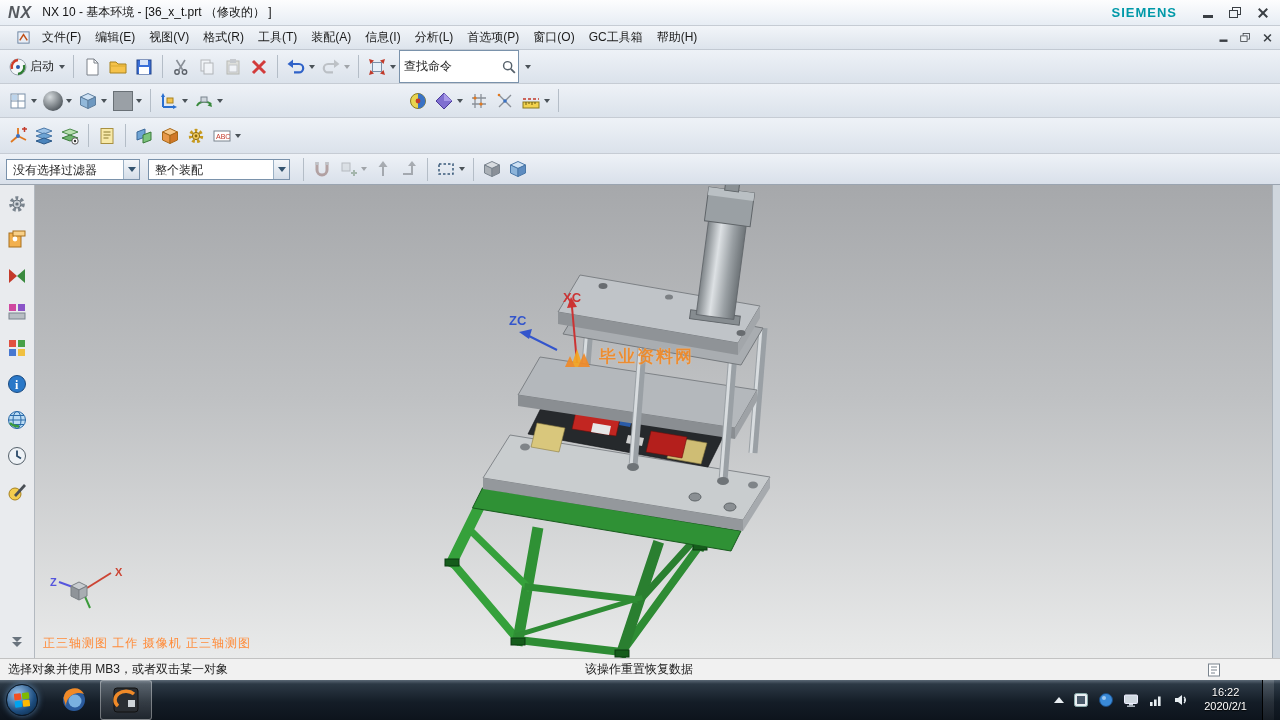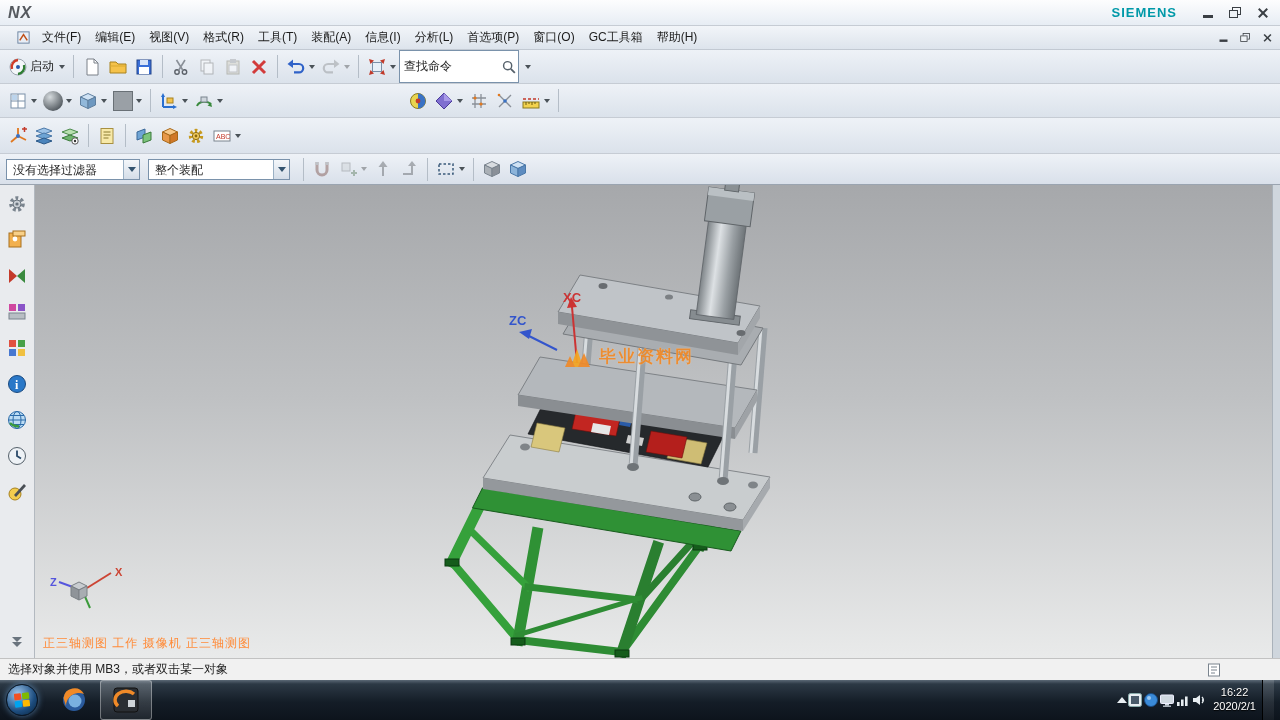--- a/index.html
+++ b/index.html
@@ -62,33 +62,34 @@
   .statusbar{position:absolute;left:0;right:0;top:658px;height:22px;background:#f1f1f1;border-top:1px solid #c2c2c2;display:flex;align-items:center;font-size:12px;color:#222}
   .statusleft{padding-left:8px;width:585px}
   .statuscenter{flex:1}
   .statusicon{margin-left:auto;margin-right:58px}
 
   
   .taskbar{position:absolute;left:0;right:0;bottom:0;height:40px;background:linear-gradient(180deg,#5a6875 0%,#2c3945 10%,#141d27 55%,#0d141c 100%);display:flex;align-items:center}
   .orb{width:32px;height:32px;border-radius:50%;margin:0 10px 0 6px;background:radial-gradient(circle at 35% 30%,#9ec7ee,#1c4c7e 60%,#0a2238 100%);border:1px solid #0a1828;display:flex;align-items:center;justify-content:center;box-shadow:0 0 6px rgba(120,180,240,.6)}
   .appbtn{width:52px;height:40px;display:flex;align-items:center;justify-content:center}
   .appbtn.active{background:linear-gradient(rgba(255,255,255,.22),rgba(255,255,255,.08));border:1px solid rgba(255,255,255,.35);border-radius:3px}
-  .tray{margin-left:auto;display:flex;align-items:center;gap:0;padding-right:6px}
+  .tray{margin-left:auto;display:flex;align-items:center;gap:9px;padding-right:6px}
   .trayicn{width:16px;height:16px}
   .chev-up{width:0;height:0;border-left:5px solid transparent;border-right:5px solid transparent;border-bottom:6px solid #e8eef2}
   .clock{color:#fff;font-size:11px;text-align:center;line-height:1.25;margin:0 6px;text-shadow:0 1px 1px #000}
   .showdesk{width:12px;height:40px;border-left:1px solid #000;background:linear-gradient(180deg,rgba(255,255,255,.14),rgba(255,255,255,.04))}
 </style>
 </head>
 <body>
 
 <div id="root">
 
   <div class="titlebar">
     <span class="nxlogo">NX</span>
+    <span class="title">NX 10 - 基本环境 - [36_x_t.prt （修改的） ]</span>
     <span class="brand">SIEMENS</span>
     <span class="winbtns">
       <span class="mnz"></span>
       <span class="rst"></span>
       <span class="x"></span>
     </span>
   </div>
 
   <div class="menubar">
     <svg class="mico" viewBox="0 0 16 16">
@@ -594,20 +595,21 @@
         <text x="66" y="12" font-size="11" font-weight="bold" fill="#cc4433" font-family="Liberation Sans, sans-serif">X</text>
         <text x="1" y="22" font-size="11" font-weight="bold" fill="#5555dd" font-family="Liberation Sans, sans-serif">Z</text>
       </svg>
 
       <div class="viewlabel">正三轴测图 工作 摄像机 正三轴测图</div>
     </div>
   </div>
 
   <div class="statusbar">
     <span class="statusleft">选择对象并使用 MB3，或者双击某一对象</span>
+    <span class="statuscenter">该操作重置恢复数据</span>
     <svg class="statusicon" width="16" height="16" viewBox="0 0 16 16">
         <rect x="2.5" y="2" width="11" height="12" fill="#fff" stroke="#7a848e"></rect>
         <path d="M5 5 h6 M5 8 h6 M5 11 h4" stroke="#7a848e"></path>
       </svg>
   </div>
 
   <div class="taskbar">
     <span class="orb">
       <svg width="18" height="18" viewBox="0 0 18 18">
         <g transform="rotate(-6 9 9)">

